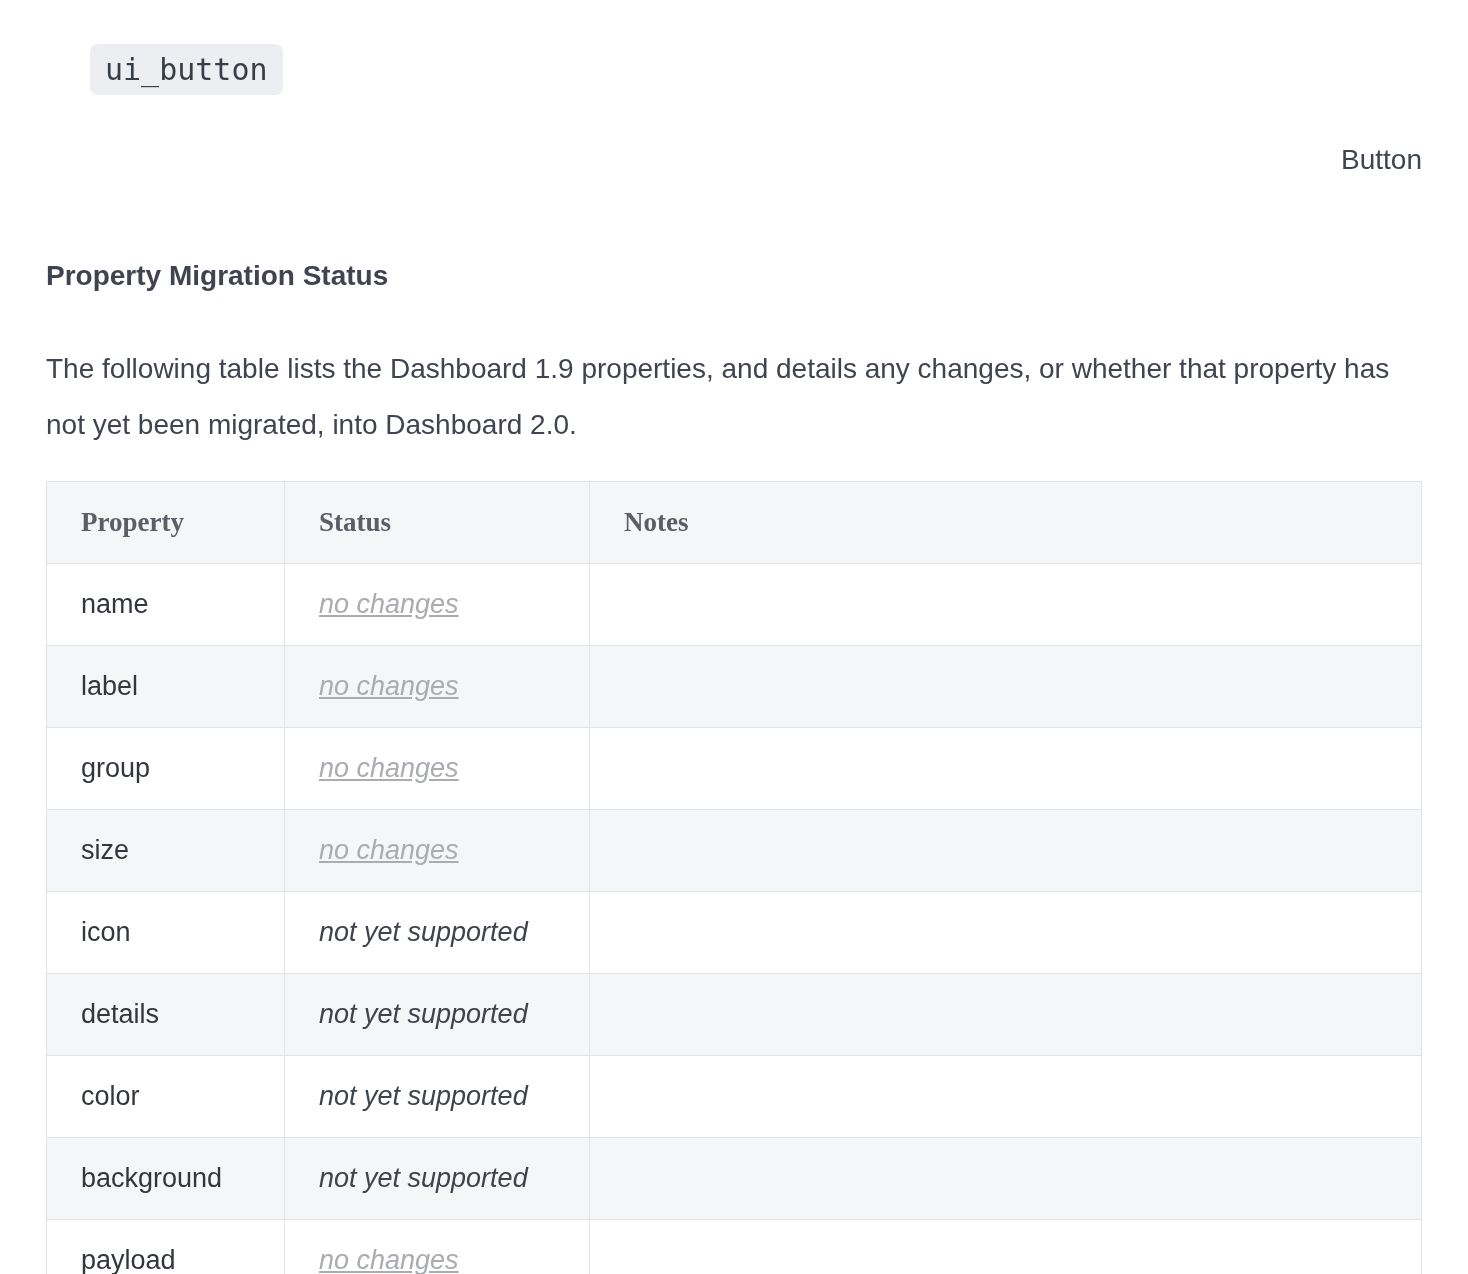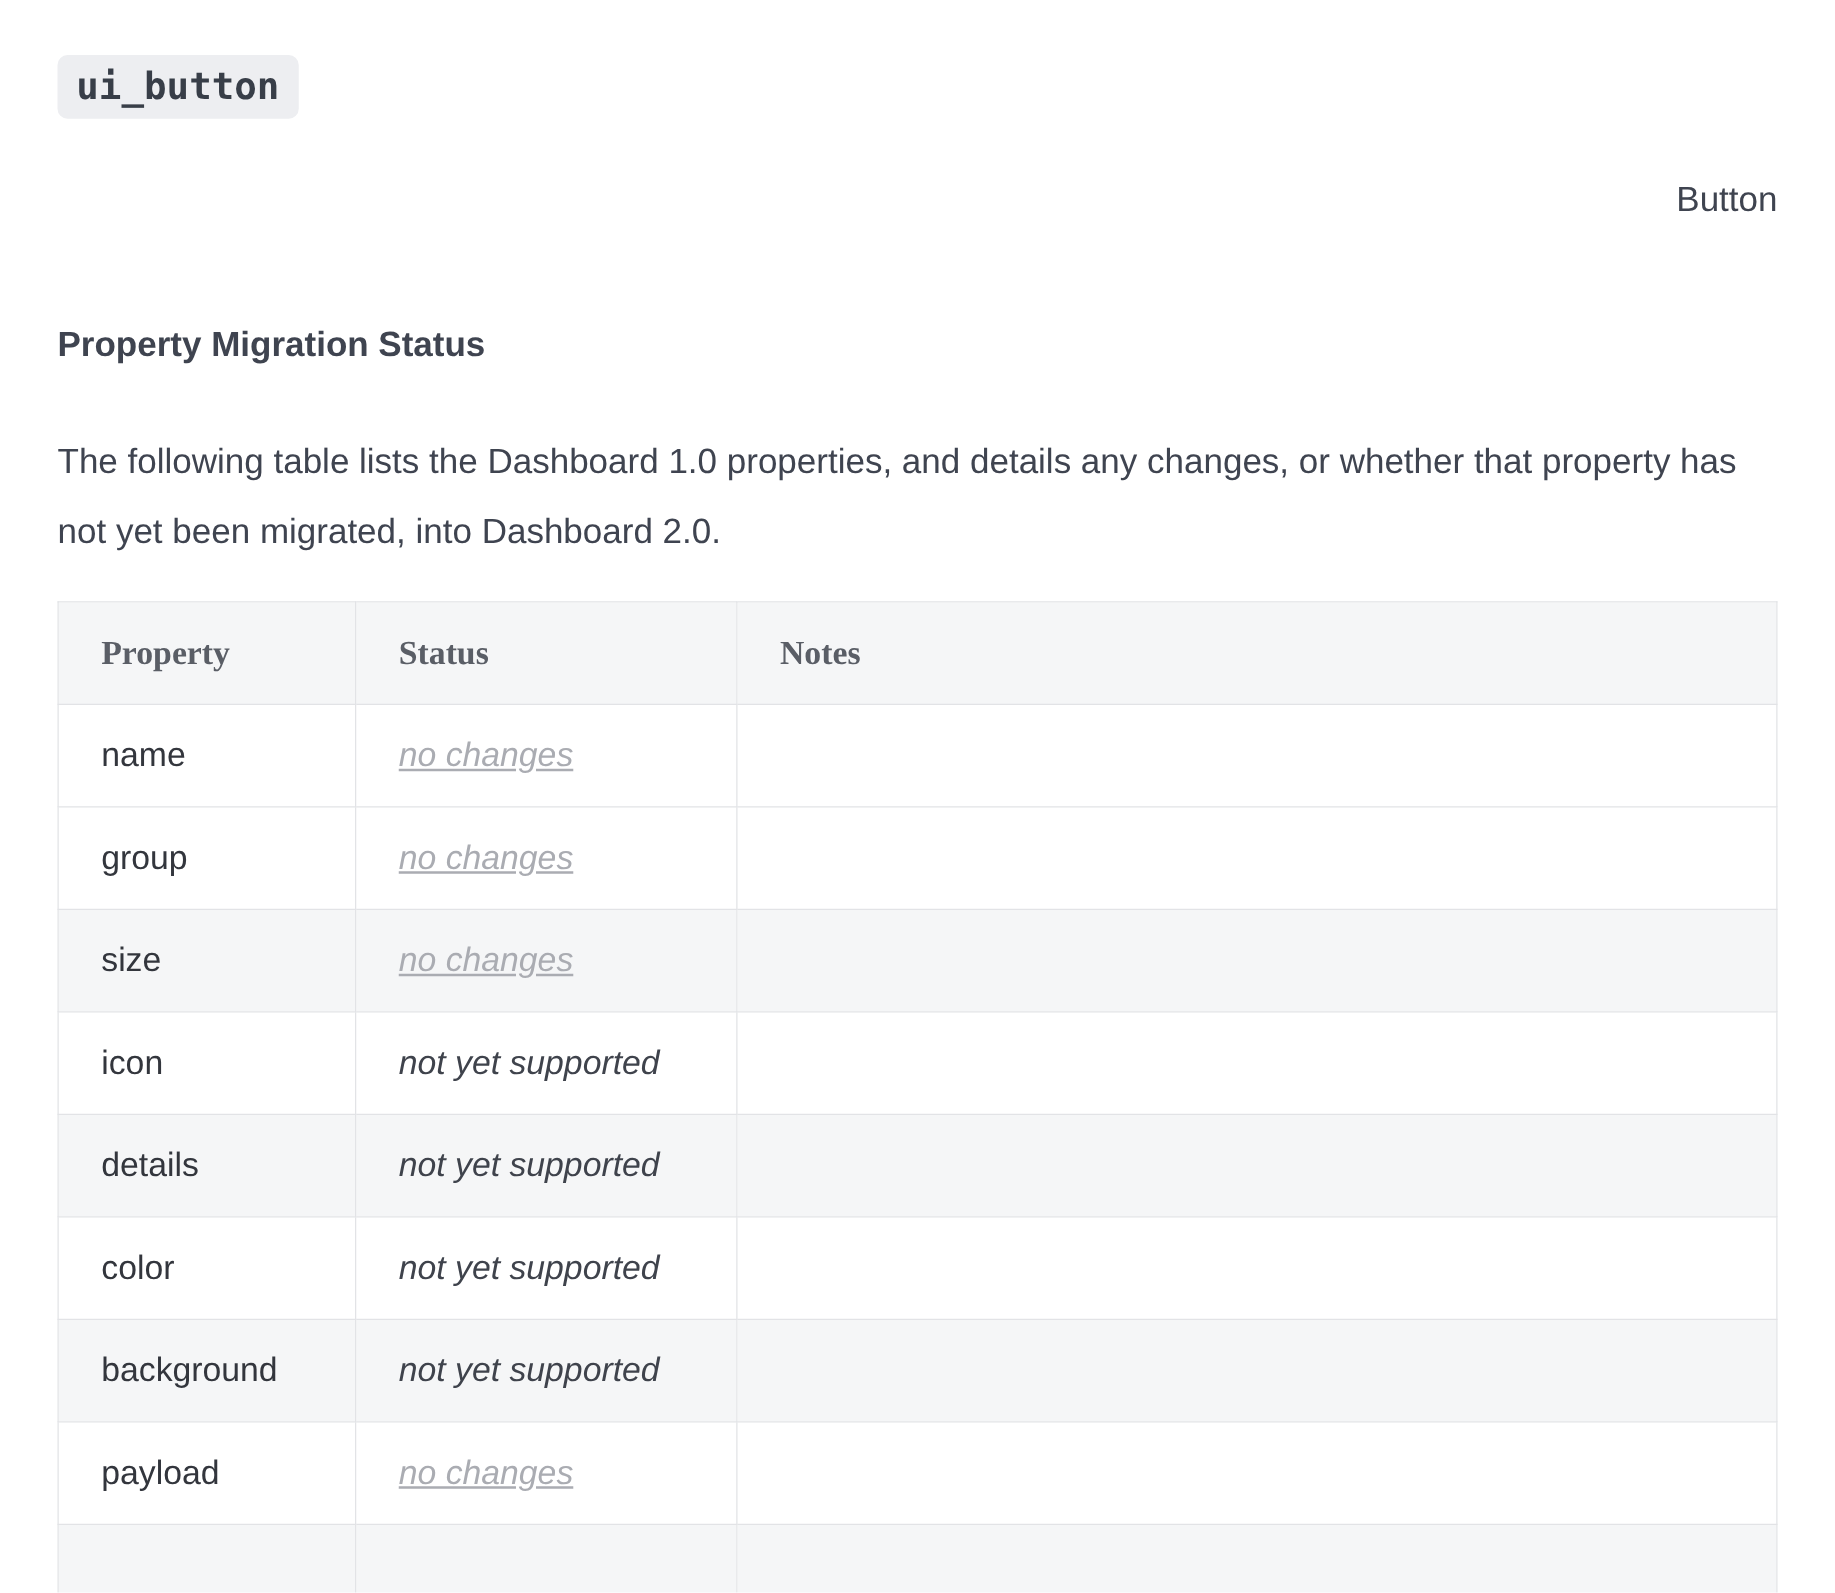--- a/index.html
+++ b/index.html
@@ -20,27 +20,28 @@
     overflow:hidden;
     background:#ffffff;
     font-family:"Liberation Sans", sans-serif;
     color:var(--text-dark);
     box-sizing:border-box;
     padding:44px 46px 0 46px;
   }
   .code-badge{
     display:inline-block;
     font-family:"DejaVu Sans Mono", monospace;
-    font-weight:700;
+    font-weight:400;
     font-size:30px;
     line-height:35px;
     color:var(--badge-text);
     background:var(--badge-bg);
     border-radius:8px;
     padding:8px 15px;
+    margin-left:44px;
   }
   .subtitle{
     margin:48px 0 0 0;
     font-size:28px;
     line-height:34px;
     font-weight:400;
     color:var(--text-dark);
     text-align:right;
   }
   .section-heading{
@@ -103,38 +104,43 @@
 <body>
 
 <main>
 
   <span class="code-badge">ui_button</span>
 
   <p class="subtitle">Button</p>
 
   <h3 class="section-heading">Property Migration Status</h3>
 
-  <p class="intro">The following table lists the Dashboard 1.0 properties, and details any changes, or whether that property has not yet been migrated, into Dashboard 2.0.</p>
+  <p class="intro">The following table lists the Dashboard 1.9 properties, and details any changes, or whether that property has not yet been migrated, into Dashboard 2.0.</p>
 
   <table class="props">
     <colgroup>
       <col class="c-property">
       <col class="c-status">
       <col class="c-notes">
     </colgroup>
     <thead>
       <tr>
         <th>Property</th>
         <th>Status</th>
         <th>Notes</th>
       </tr>
     </thead>
     <tbody>
         <tr>
       <td>name</td>
+      <td class="status-cell muted">no changes</td>
+      <td></td>
+    </tr>
+        <tr class="shaded">
+      <td>label</td>
       <td class="status-cell muted">no changes</td>
       <td></td>
     </tr>
         <tr>
       <td>group</td>
       <td class="status-cell muted">no changes</td>
       <td></td>
     </tr>
         <tr class="shaded">
       <td>size</td>

